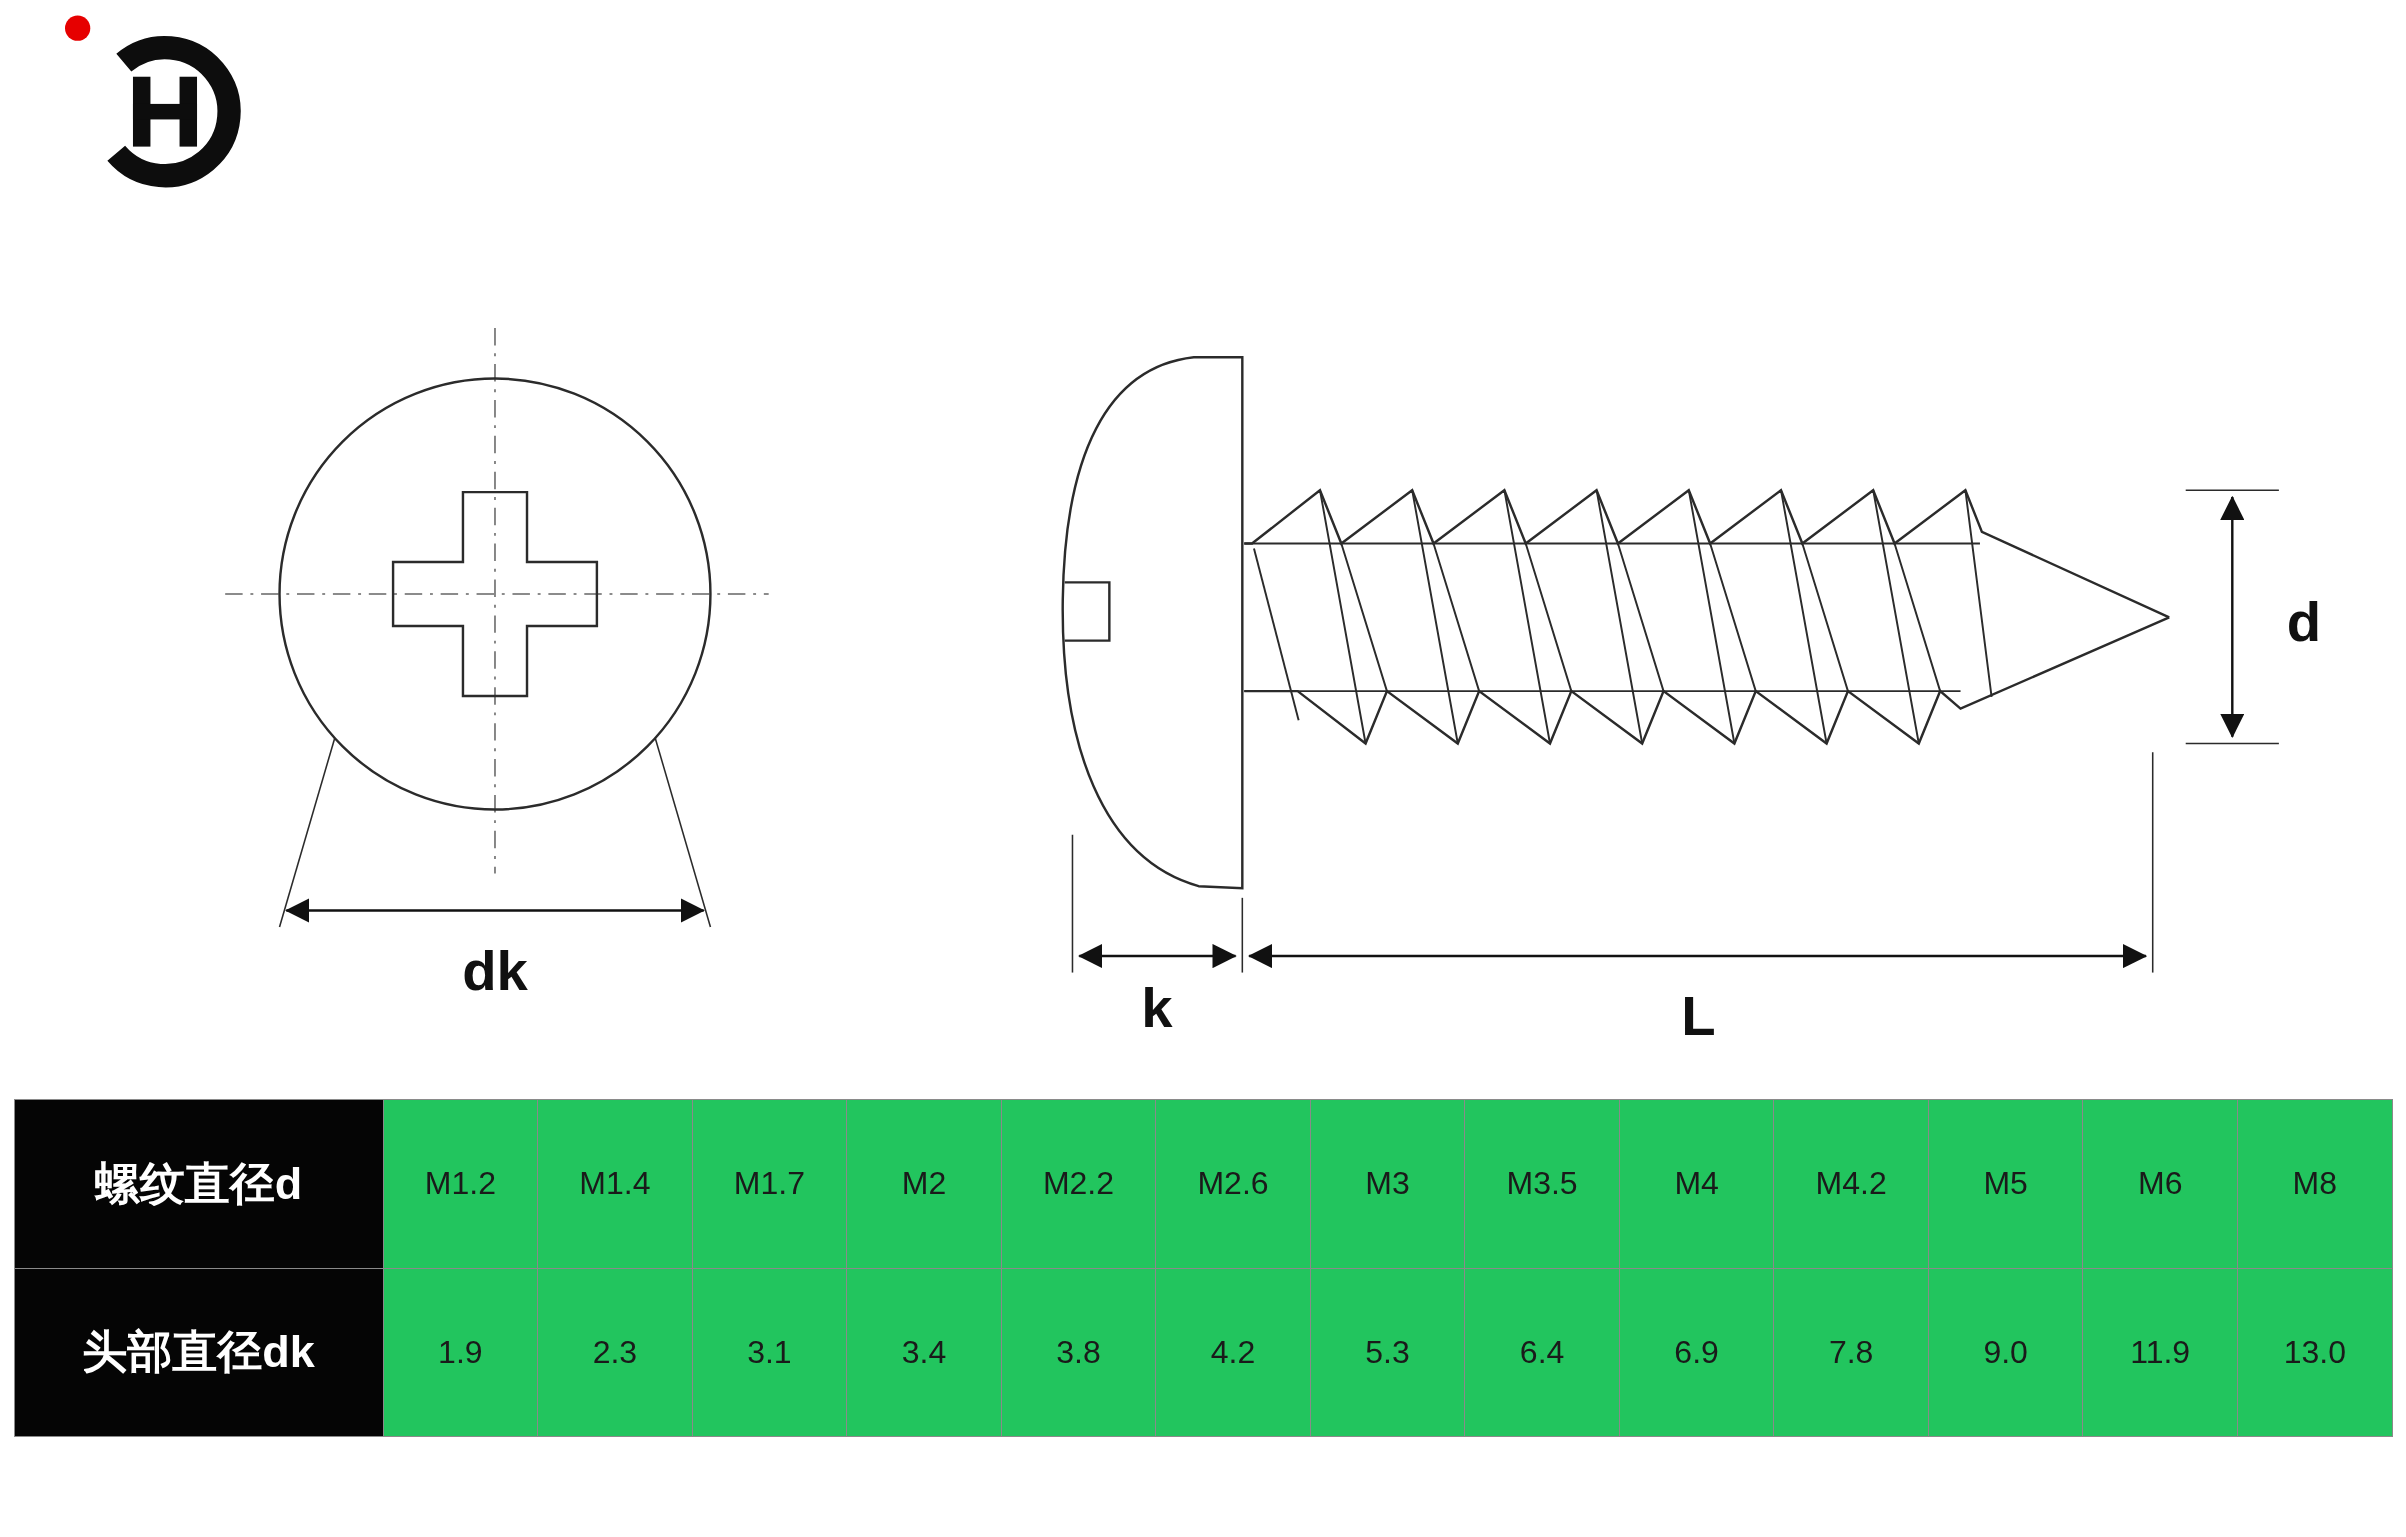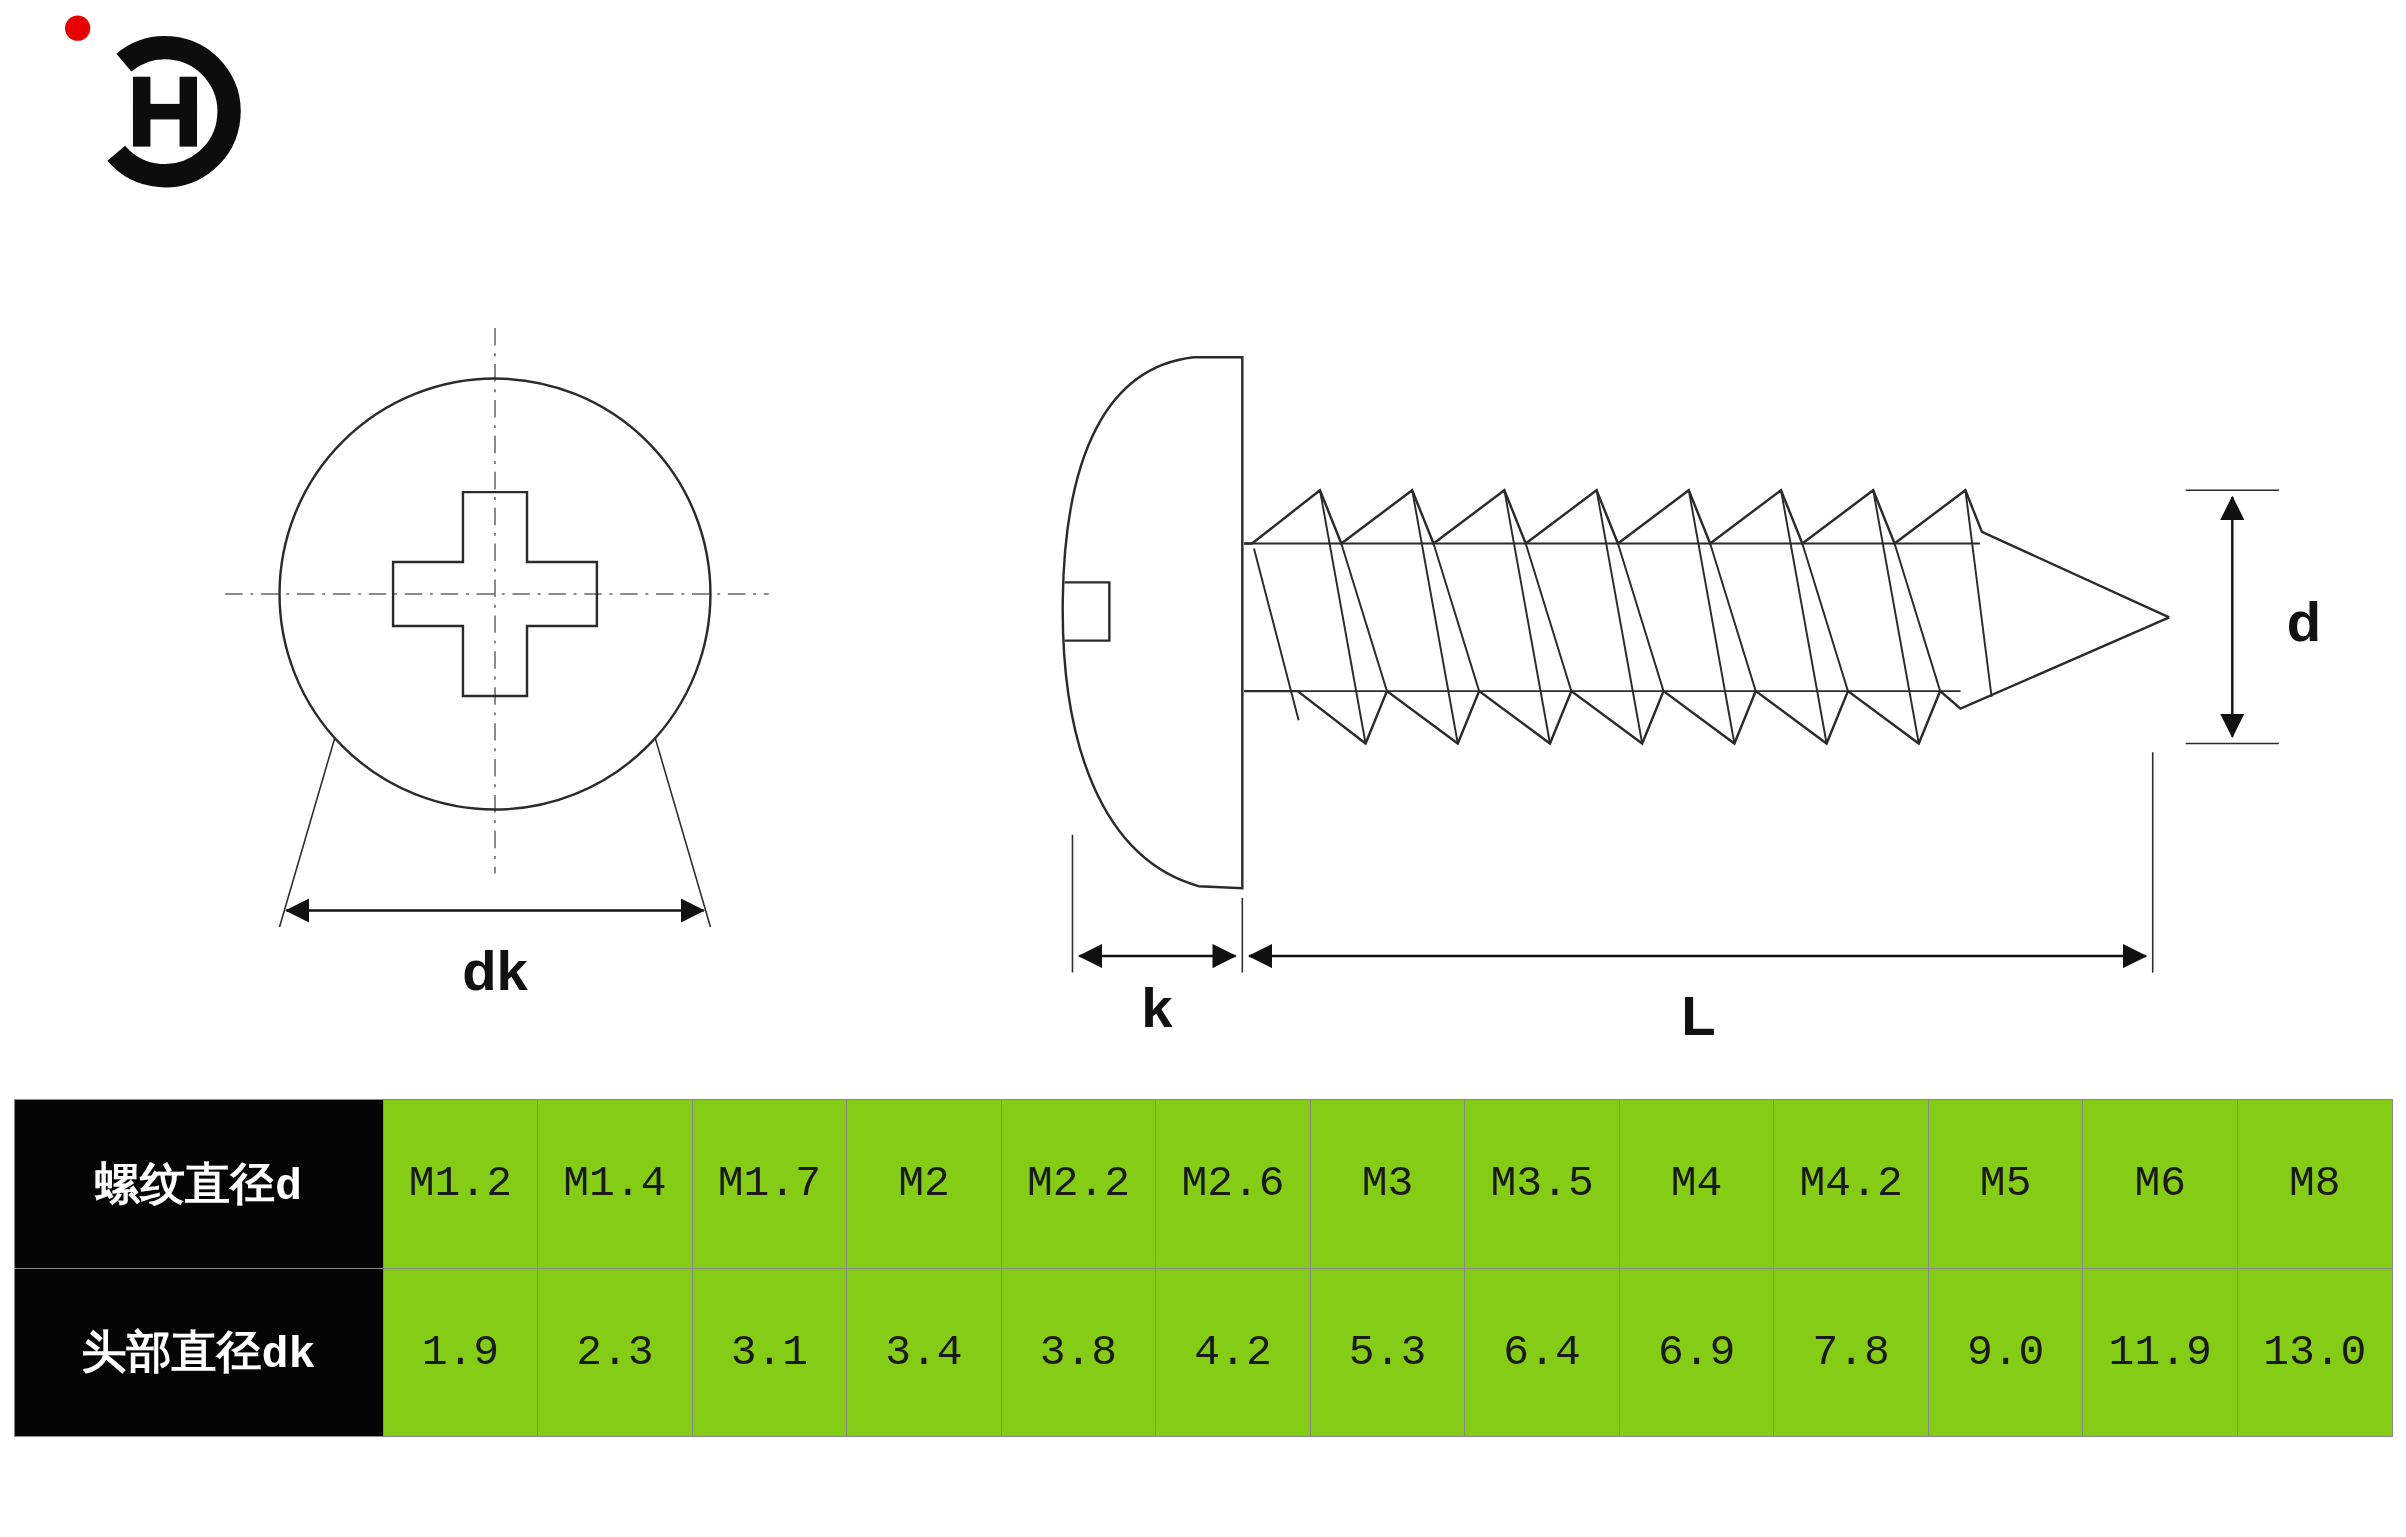--- a/index.html
+++ b/index.html
@@ -13,30 +13,30 @@
   #diagram-svg{position:absolute;left:0;top:0;}
   .dim-label{font-family:"Liberation Sans",sans-serif;font-weight:bold;font-size:58px;fill:#111;}
   
   #dim-table{
     position:absolute;left:13.6px;top:1099px;width:2379px;height:338px;
     border-collapse:collapse;table-layout:fixed;
   }
   #dim-table th,#dim-table td{
     border:1.9px solid #8a8a8a;
     text-align:center;vertical-align:middle;
-    height:113px;box-sizing:border-box;font-family:Liberation Mono, monospace;
+    height:113px;box-sizing:border-box;
   }
   #dim-table th{
     width:369px;
     background:#050505;color:#ffffff;
     font-size:45px;font-weight:bold;
   }
   #dim-table td{
-    background:#84cc16;color:#1a1a1a;
-    font-size:43px;font-weight:normal;
+    background:#22c55e;color:#1a1a1a;
+    font-size:32px;font-weight:normal;
   }
 </style>
 </head>
 <body>
 
 <div id="stage">
 
   <svg id="diagram-svg" width="2407" height="1092" viewBox="0 0 2480 1125" xmlns="http://www.w3.org/2000/svg">
 
     <defs>

